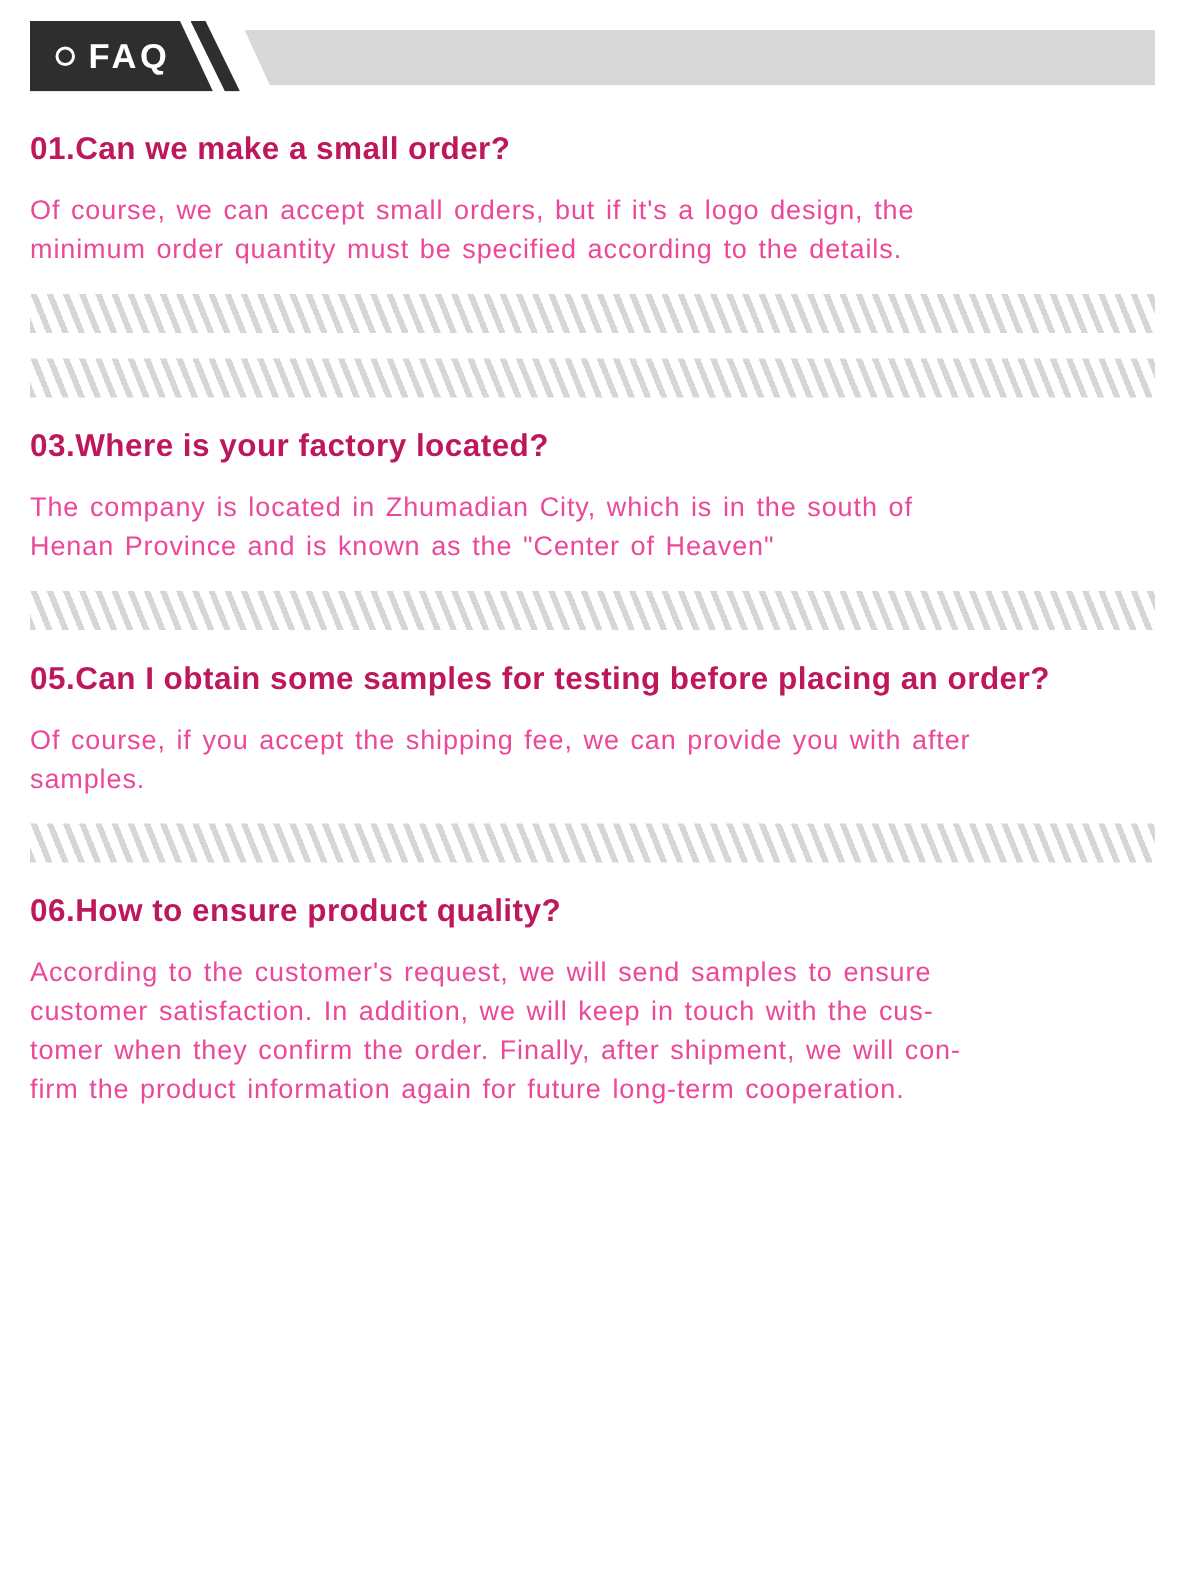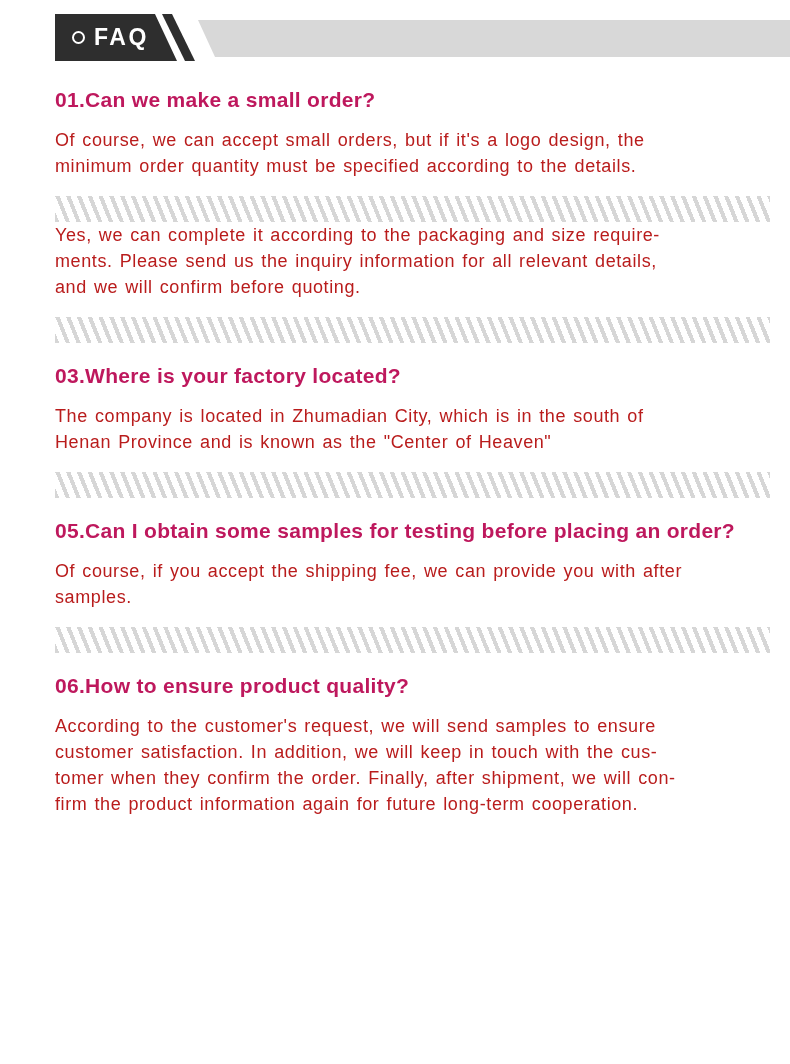--- a/index.html
+++ b/index.html
@@ -4,21 +4,21 @@
 <style>
   * { margin: 0; padding: 0; box-sizing: border-box; }
   html, body { background: #ffffff; }
   body {
     width: 790px;
     min-height: 1064px;
     margin: 0 auto;
     font-family: "Liberation Sans", sans-serif;
     color: #3a3a3a;
   }
-  .page { width: 790px; min-height: 1064px; background: #ffffff; overflow: hidden; padding-left: 35px; }
+  .page { width: 790px; min-height: 1064px; background: #ffffff; overflow: hidden; }
 
   
   .faq-header { position: relative; height: 47px; margin-top: 14px; }
   .tab-black {
     position: absolute; left: 20px; top: 0;
     width: 142px; height: 47px;
     background: #2e2e2e;
     clip-path: polygon(0 0, 100px 0, 122px 100%, 0 100%);
     display: flex; align-items: center;
     padding-left: 17px;
@@ -59,21 +59,21 @@
     color: #be185d;
     letter-spacing: 0.3px;
     line-height: 26px;
     margin: 20px 0 14px 0;
     white-space: nowrap;
   }
   .faq-item:first-of-type .q { margin-top: 26px; }
   .faq-item .a {
     font-size: 18px;
     font-weight: 400;
-    color: #b91c1c;
+    color: #ec4899;
     letter-spacing: 0.6px;
     word-spacing: 1.5px;
     line-height: 26px;
     white-space: pre-line;
   }
   .stripe-divider {
     height: 26px;
     margin-top: 17px;
     background: repeating-linear-gradient(
       68deg,
@@ -99,23 +99,20 @@
   <main class="faq-list">
 
     <section class="faq-item">
       <h2 class="q">01.Can we make a small order?</h2>
       <p class="a">Of course, we can accept small orders, but if it's a logo design, the
 minimum order quantity must be specified according to the details.</p>
       <div class="stripe-divider"></div>
     </section>
 
     <section class="faq-item">
-      <p class="a">Yes, we can complete it according to the packaging and size require-
-ments. Please send us the inquiry information for all relevant details,
-and we will confirm before quoting.</p>
       <div class="stripe-divider"></div>
     </section>
 
     <section class="faq-item">
       <h2 class="q">03.Where is your factory located?</h2>
       <p class="a">The company is located in Zhumadian City, which is in the south of
 Henan Province and is known as the "Center of Heaven"</p>
       <div class="stripe-divider"></div>
     </section>
 

